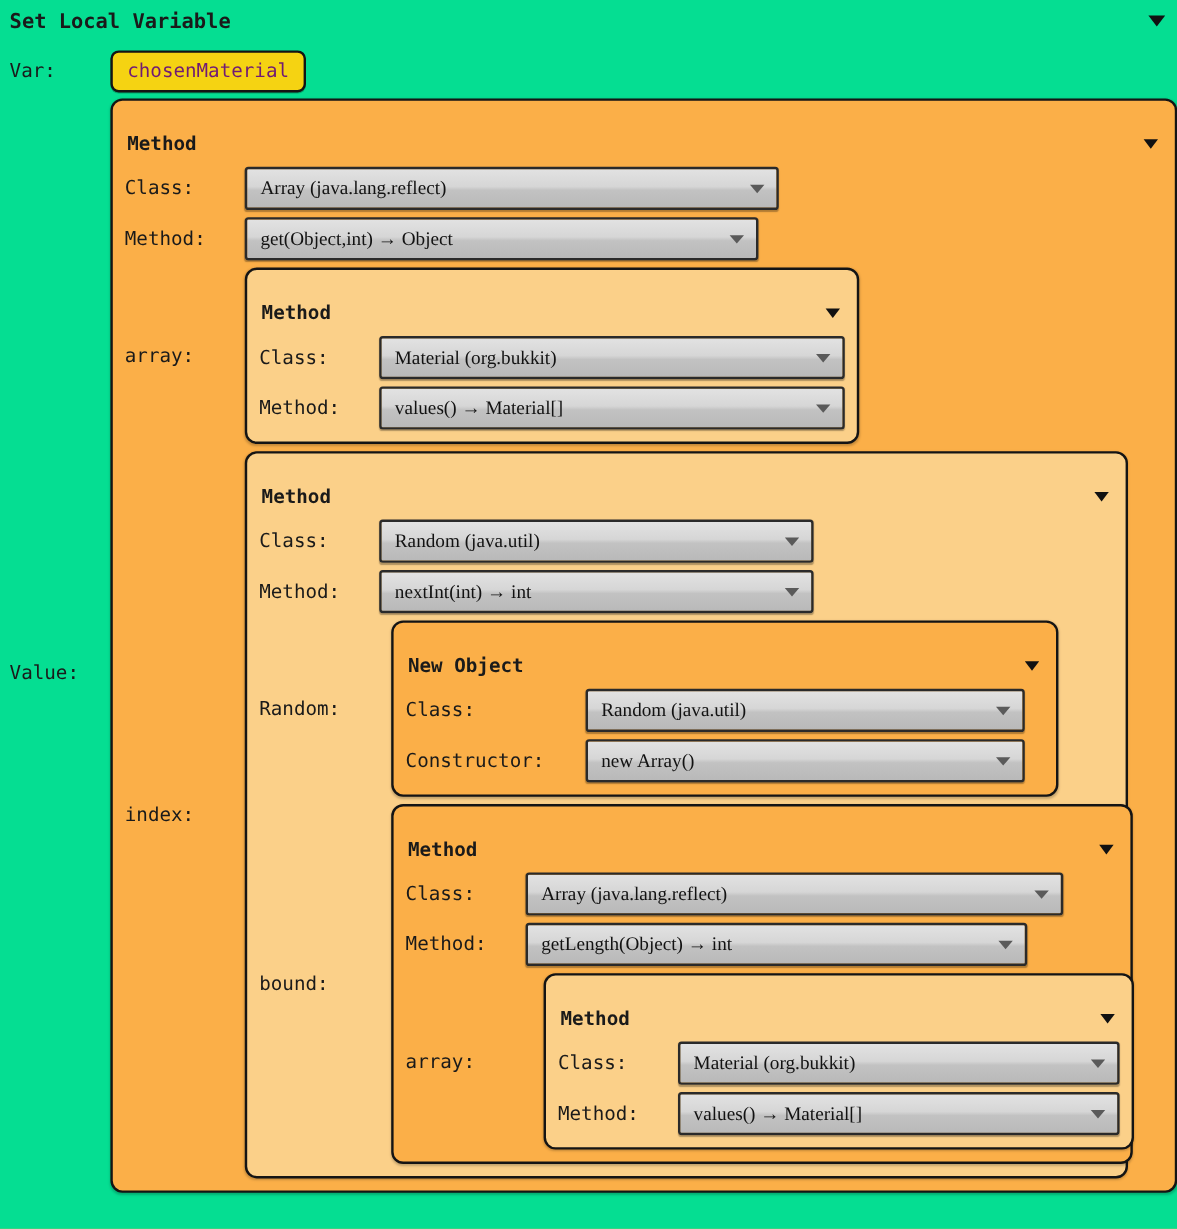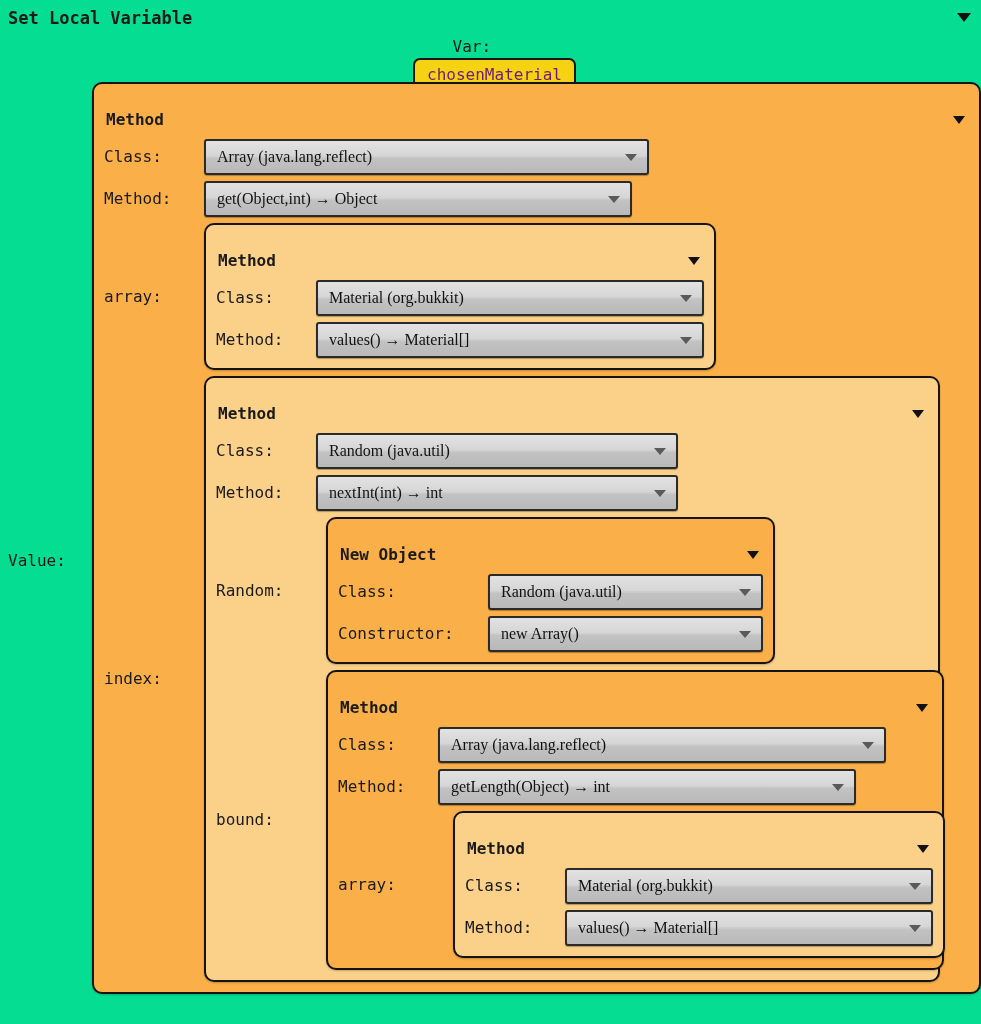--- a/index.html
+++ b/index.html
@@ -38,21 +38,20 @@
     border-right: 7px solid transparent;
     border-top: 9px solid #111;
     position: absolute;
   }
   #root-collapse { right: 10px; top: 13px; }
 
   
   .field-row {
     display: flex;
     align-items: flex-start;
-    flex-direction: column;
   }
   .row-label {
     flex: 0 0 auto;
     font-size: 16px;
     line-height: 22px;
     white-space: nowrap;
     padding-top: 4px;
   }
 
   
@@ -285,21 +284,21 @@
             <span class="row-label lbl-w-class">Method:</span>
             <span class="combo cw-362">
               <span class="combo-text">nextInt(int) → int</span>
               <span class="combo-arrow"></span>
             </span>
           </div>
 
           <div class="slot-row">
             <div class="slot-label w-110">Random:</div>
             <div class="slot-body">
-              <div class="panel shade-a" style="width:449px;">
+              <div class="panel shade-a" style="width:556px;">
                 <div class="panel-header">
                   <span>New Object</span>
                   <span class="collapse-tri panel-collapse"></span>
                 </div>
                 <div class="panel-row">
                   <span class="row-label lbl-w-ctor">Class:</span>
                   <span class="combo cw-366">
                     <span class="combo-text">Random (java.util)</span>
                     <span class="combo-arrow"></span>
                   </span>

